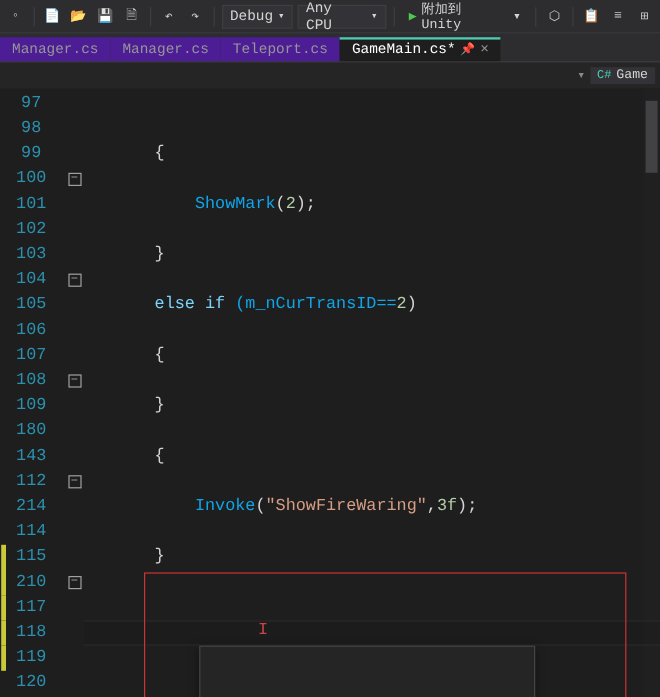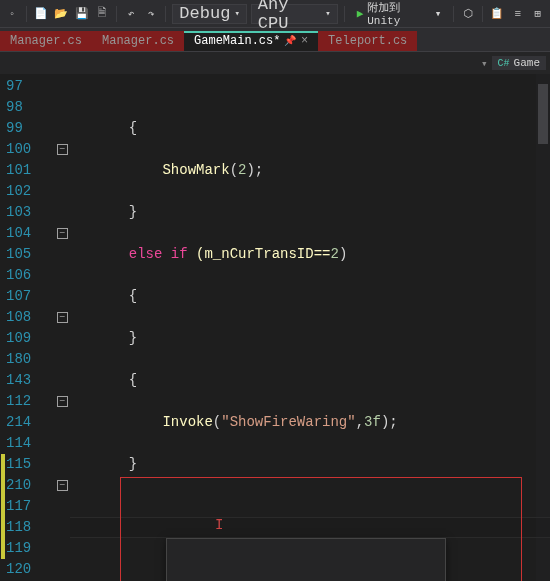--- a/index.html
+++ b/index.html
@@ -26,21 +26,21 @@
     display: flex; align-items: center; justify-content: center;
     color: #c5c5c5;
     font-size: 11px;
     cursor: pointer;
   }
   .tb-sep { width: 1px; height: 16px; background: #3e3e42; margin: 0 2px; }
   .tb-dropdown {
     background: #333337;
     border: 1px solid #3e3e42;
     color: #d4d4d4;
-    font-size: 17px;
+    font-size: 12px;
     padding: 1px 6px;
     height: 20px;
     display: flex;
     align-items: center;
     gap: 4px;
   }
   .tb-dropdown::after { content: "▾"; font-size: 9px; }
   .tb-play {
     display: flex; align-items: center;
     color: #d4d4d4; font-size: 11px;
@@ -53,21 +53,21 @@
     background: #2d2d30;
     display: flex;
     align-items: flex-end;
     border-bottom: 1px solid #3e3e42;
     position: relative;
   }
   .tab {
     padding: 3px 10px;
     font-size: 12px;
     color: #969696;
-    background: #7f1d1d;
+    background: #4c1d95;
     cursor: pointer;
     display: flex;
     align-items: center;
     gap: 4px;
   }
   .tab.active {
     background: #1e1e1e;
     color: #ffffff;
     border-top: 2px solid #4ec9b0;
     padding-top: 1px;
@@ -91,21 +91,21 @@
   }
   .crumb .cs-icon { color: #4ec9b0; font-size: 10px; }
   .editor {
     position: relative;
     display: flex;
     height: calc(581px - 28px - 24px - 22px);
     background: #1e1e1e;
   }
   .gutter {
     width: 48px;
-    text-align: left;
+    text-align: center;
     padding-right: 8px;
     color: #2b91af;
     font-size: 14px;
     line-height: 21px;
     padding-top: 2px;
     user-select: none;
   }
   .gutter .ln { height: 21px; }
   .fold-col {
     width: 16px;
@@ -126,23 +126,23 @@
   .mod-col .mc { height: 21px; }
   .mod-col .mc.mod { background: #c9c93a; width: 4px; margin-left: 1px; }
   .code {
     flex: 1;
     padding-top: 2px;
     line-height: 21px;
     white-space: pre;
     position: relative;
   }
   .codeline { height: 21px; }
-  .kw { color: #ec4899; }
+  .kw { color: #7dd3fc; }
   .br { color: #d4d4d4; }
-  .id { color: #fef9c3; }
+  .id { color: #0ea5e9; }
   .str { color: #d69d85; }
   .num { color: #b5cea8; }
   .cursor-line {
     position: absolute;
     left: 0; right: 0;
     height: 21px;
     border-top: 1px solid #2a2a2a;
     border-bottom: 1px solid #2a2a2a;
     background: #0f0f0f20;
     top: calc(2px + 21px * 21);
@@ -207,27 +207,27 @@
   <span class="tb-icon">⊞</span>
 </div>
 
 <div class="tabbar">
   <div class="tab">
       <span>Manager.cs</span>
     </div>
   <div class="tab">
       <span>Manager.cs</span>
     </div>
+  <div class="tab">
+      <span>Teleport.cs</span>
+    </div>
   <div class="tab active">
       <span>GameMain.cs*</span>
       <span class="pin">📌</span>
       <span class="close">×</span>
-    </div>
-  <div class="tab">
-      <span>Teleport.cs</span>
     </div>
 </div>
 
 <div class="breadcrumb">
   <span style="color:#888;margin-right:4px">▾</span>
   <span class="crumb">
     <span class="cs-icon">C#</span>
     <span>Game</span>
   </span>
 </div>

